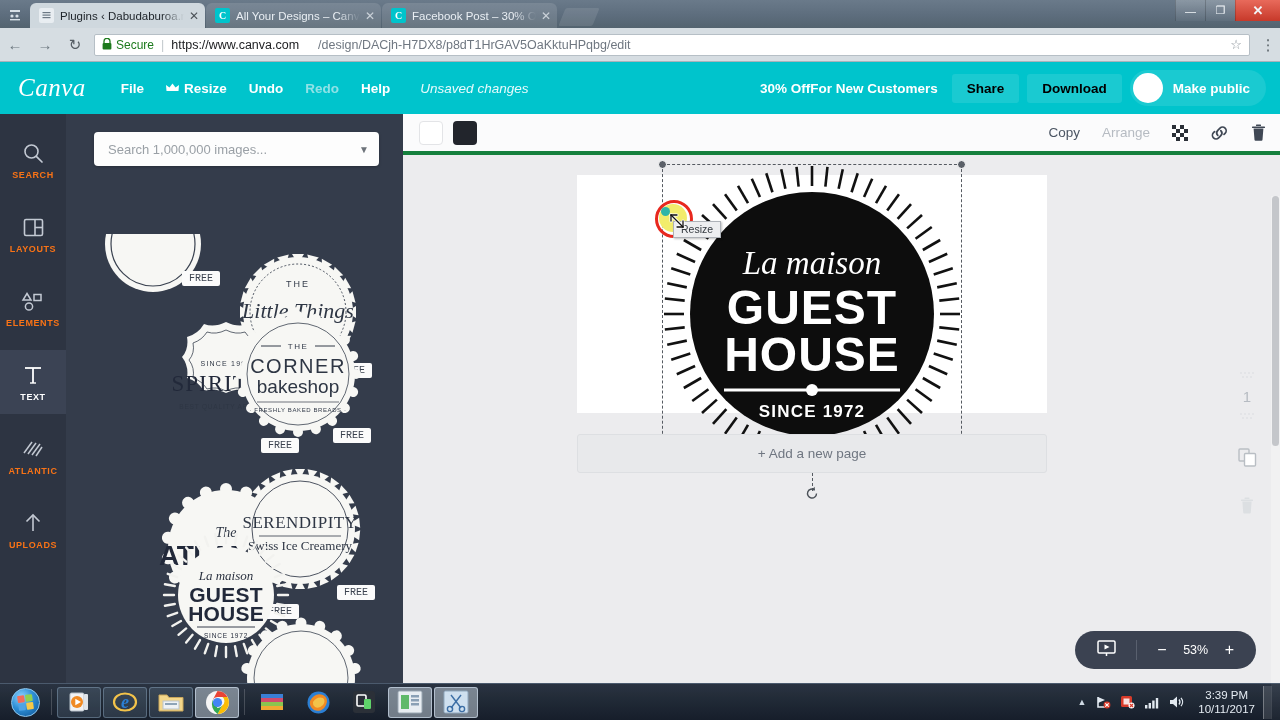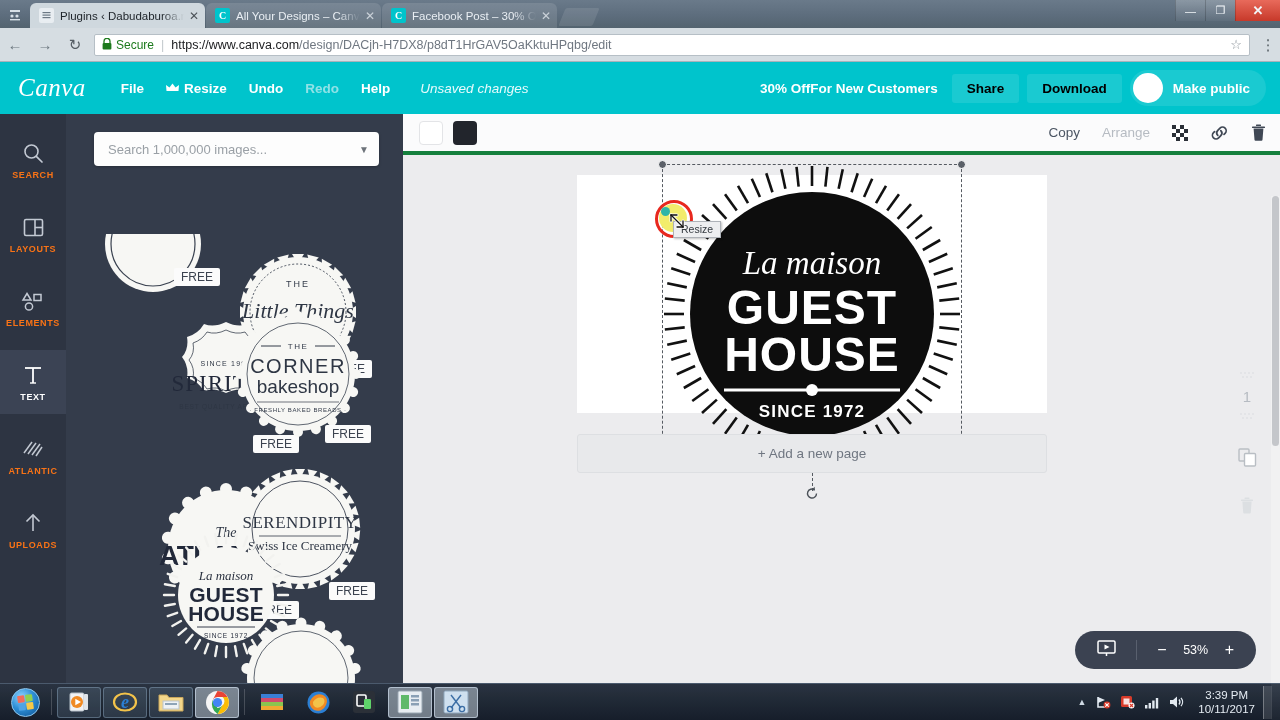--- a/index.html
+++ b/index.html
@@ -65,21 +65,21 @@
   .navbtn.reload { font-size: 15px; color: #555d64; }
   .omnibox {
     flex: 1 1 auto; height: 22px; background: #fff; border: 1px solid #b6bfc6;
     border-radius: 2px; margin: 0 6px 0 4px; display: flex; align-items: center;
     padding: 0 7px; font-size: 12.5px;
   }
   .lock-icon { color: #2a7d2a; font-size: 11px; margin-right: 4px; }
   .secure-text { color: #1d7a1d; margin-right: 7px; font-size: 12px; }
   .omni-sep { color: #c3c9cd; margin-right: 7px; }
   .url-host { color: #202124; }
-  .url-rest { color: #6f7781; }
+  .url-rest { color: #6f7781; padding-left: 19px; }
   .star-icon { margin-left: auto; color: #8a9299; font-size: 13px; }
   .chrome-menu { width: 24px; text-align: center; color: #5a6268; font-size: 15px; letter-spacing: 0; }
 
   
   .canva-header {
     position: absolute; top: 62px; left: 0; width: 1280px; height: 52px;
     background: #00c4cc; display: flex; align-items: center; padding: 0 10px 0 18px;
   }
   .canva-logo {
     font-family: "Liberation Serif", serif; font-style: italic;
@@ -130,22 +130,22 @@
   .search-box {
     height: 34px; background: #fdfdfd; border-radius: 4px; display: flex;
     align-items: center; padding: 0 10px 0 14px; box-shadow: 0 1px 3px rgba(0,0,0,.25);
   }
   .search-box .ph { color: #9aa0a6; font-size: 13px; flex: 1 1 auto; }
   .search-box .caret { color: #6d737a; font-size: 10px; }
   .grid { position: absolute; top: 0; left: 0; width: 337px; height: 569px; }
   .thumb { position: absolute; }
   .badge-svg { display: block; }
   .free {
-    position: absolute; background: #fbfbfb; color: #3c4350; font-size: 12px;
-    padding: 2px 7px; border-radius: 2px; right: -6px; bottom: -4px;
+    position: absolute; background: #fbfbfb; color: #3c4350; font-size: 10px;
+    padding: 2px 7px; border-radius: 2px; right: -6px; bottom: -4px; font-family: Liberation Mono, monospace;
   }
 
   
   .editor {
     position: absolute; top: 114px; left: 403px; width: 877px; height: 569px;
     background: #ececee;
   }
   .obj-toolbar {
     position: absolute; top: 0; left: 0; width: 877px; height: 41px;
     background: #fbfbfc; border-bottom: 4px solid #15803d;

